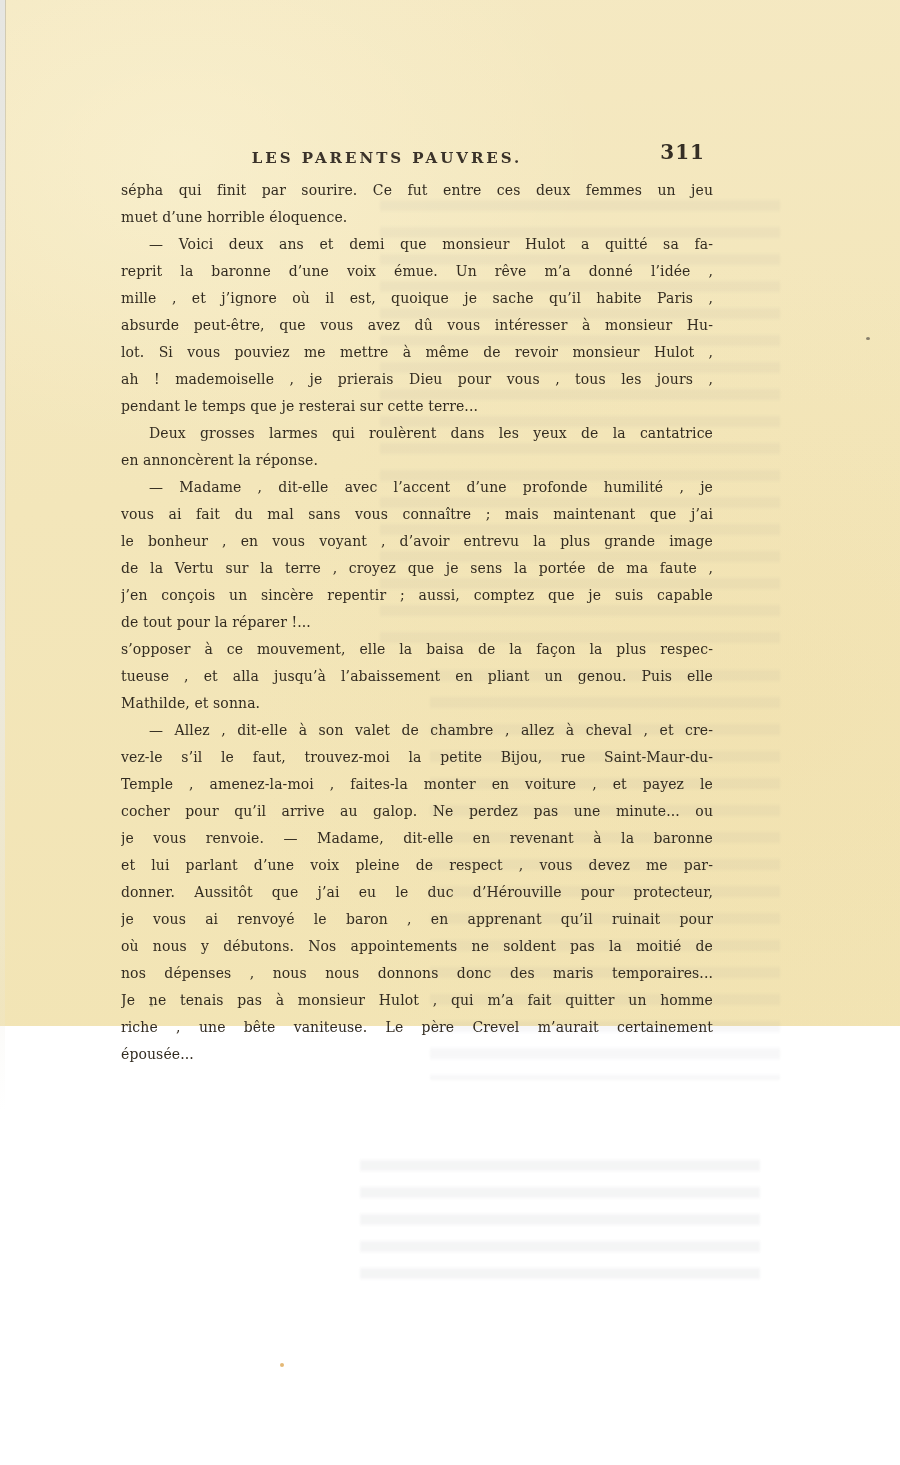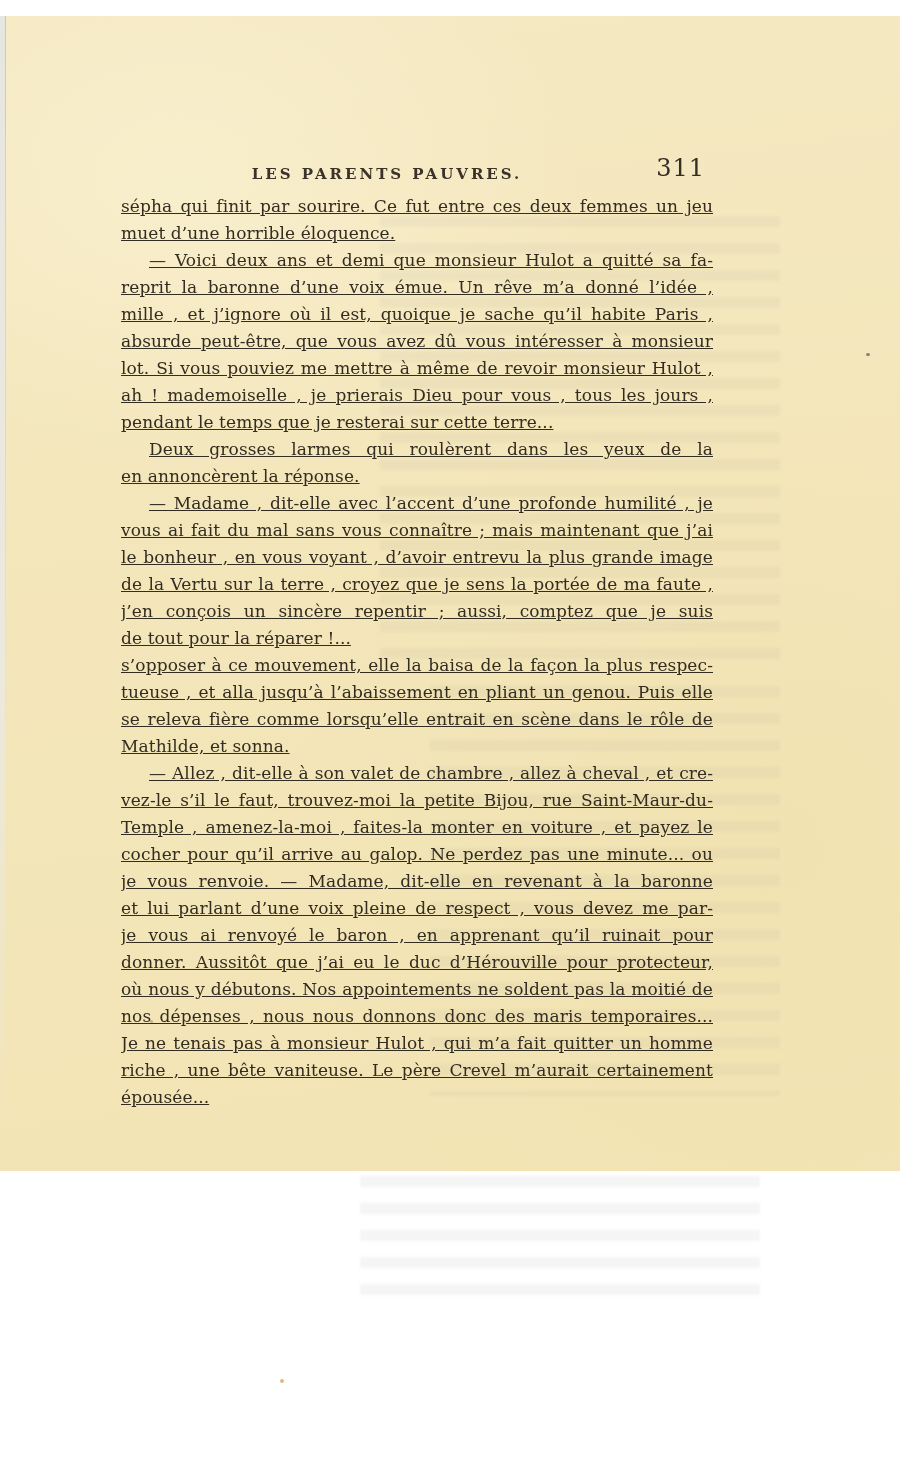--- a/index.html
+++ b/index.html
@@ -1,28 +1,27 @@
 <!DOCTYPE html>
 <html><head>
 <meta charset="utf-8">
 <style>
   html, body { margin: 0; padding: 0; }
   body { width: 900px; height: 1465px; overflow: hidden; }
 
   .scan-page {
     position: relative;
     width: 900px;
-    height: 1155px;
+    height: 1026px;
     background:
       radial-gradient(ellipse 700px 500px at 20% 15%, rgba(255,250,225,0.35), rgba(255,250,225,0) 60%),
       radial-gradient(ellipse 800px 700px at 85% 70%, rgba(240,220,165,0.30), rgba(240,220,165,0) 65%),
       linear-gradient(173deg, #f5e9c3 0%, #f3e6ba 45%, #f2e4b4 100%);
     font-family: "DejaVu Serif", "Liberation Serif", serif;
     color: #332c21;
-    margin-top: 16px;
   }
 
   
   .left-edge {
     position: absolute;
     left: 0; top: 0;
     width: 5px; height: 1110px;
     background: linear-gradient(to bottom,
       #e6e6e2 0%, #eae8df 35%, #ece9dd 60%, rgba(236,233,221,0) 100%);
   }
@@ -69,34 +68,33 @@
     text-align: center;
     font-size: 15px;
     font-weight: 700;
     letter-spacing: 3px;
     color: #3b332a;
     line-height: 30px;
   }
   .page-number {
     position: absolute;
     right: 8px; top: -6px;
-    font-size: 24px;
-    font-weight: 400;
+    font-size: 20px;
+    font-weight: 700;
     color: #352e25;
     letter-spacing: 1px;
     line-height: 30px;
   }
 
   .page-body {
     position: absolute;
     left: 121px; top: 177px;
     width: 592px;
-    font-size: 17px;
+    font-size: 14px;
     letter-spacing: 0.1px;
-    text-decoration: underline;
   }
   .line {
     height: 27px;
     line-height: 27px;
     overflow: hidden;
     text-align: justify;
     text-align-last: justify;
     white-space: normal;
   }
   .line.last { text-align-last: left; }
@@ -145,32 +143,31 @@
         <div class="line indent">— Madame , dit-elle avec l’accent d’une profonde humilité , je</div>
         <div class="line">vous ai fait du mal sans vous connaître ; mais maintenant que j’ai</div>
         <div class="line">le bonheur , en vous voyant , d’avoir entrevu la plus grande image</div>
         <div class="line">de la Vertu sur la terre , croyez que je sens la portée de ma faute ,</div>
         <div class="line">j’en conçois un sincère repentir ; aussi, comptez que je suis capable</div>
         <div class="line last">de tout pour la réparer !...</div>
       </div>
       <div>
         <div class="line">s’opposer à ce mouvement, elle la baisa de la façon la plus respec-</div>
         <div class="line">tueuse , et alla jusqu’à l’abaissement en pliant un genou. Puis elle</div>
-        <div class="line">se releva fière comme lorsqu’elle entrait en scène dans le rôle de</div>
         <div class="line last">Mathilde, et sonna.</div>
       </div>
       <div>
         <div class="line indent">— Allez , dit-elle à son valet de chambre , allez à cheval , et cre-</div>
         <div class="line">vez-le s’il le faut, trouvez-moi la petite Bijou, rue Saint-Maur-du-</div>
         <div class="line">Temple , amenez-la-moi , faites-la monter en voiture , et payez le</div>
         <div class="line">cocher pour qu’il arrive au galop. Ne perdez pas une minute... ou</div>
         <div class="line">je vous renvoie. — Madame, dit-elle en revenant à la baronne</div>
         <div class="line">et lui parlant d’une voix pleine de respect , vous devez me par-</div>
+        <div class="line">donner. Aussitôt que j’ai eu le duc d’Hérouville pour protecteur,</div>
         <div class="line">je vous ai renvoyé le baron , en apprenant qu’il ruinait pour</div>
-        <div class="line">donner. Aussitôt que j’ai eu le duc d’Hérouville pour protecteur,</div>
         <div class="line">où nous y débutons. Nos appointements ne soldent pas la moitié de</div>
         <div class="line">nos dépenses , nous nous donnons donc des maris temporaires...</div>
         <div class="line">Je ne tenais pas à monsieur Hulot , qui m’a fait quitter un homme</div>
         <div class="line">riche , une bête vaniteuse. Le père Crevel m’aurait certainement</div>
         <div class="line last">épousée...</div>
       </div>
     </main>
 
 </div>
 

